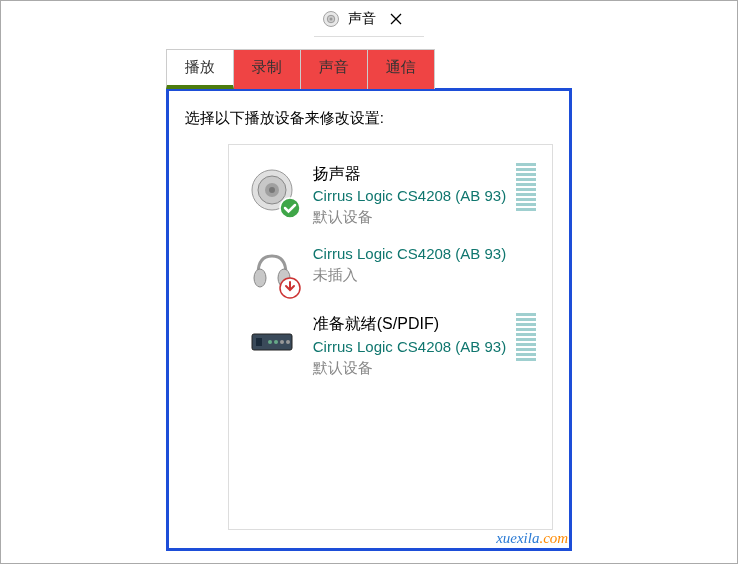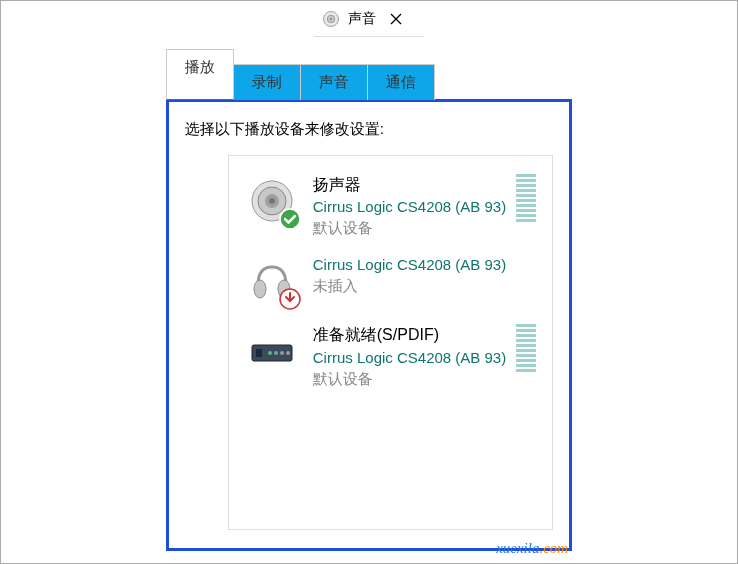--- a/index.html
+++ b/index.html
@@ -62,26 +62,25 @@
       border-bottom: none;
       background: #fff;
       font-size: 15px;
       cursor: pointer;
       position: relative;
       margin-right: -1px;
       color: #333;
     }
     .tab.active {
       background: #fff;
-      border-bottom: 1px solid #4d7c0f;
+      border-bottom: 4px solid #4d7c0f;
       z-index: 3;
     }
     .tab:not(.active) {
-      background: #0ea5e9;
-      margin-top: 15px;
+      background: #ef4444;
     }
     .tabpanel {
       border: 3px solid #1d4ed8;
       flex: 1;
       margin-top: -1px;
       padding: 18px 16px;
       display: flex;
       flex-direction: column;
     }
     .instruction {
@@ -140,21 +139,21 @@
     }
     .badge {
       position: absolute;
       bottom: -2px;
       right: -2px;
       width: 22px;
       height: 22px;
     }
     .watermark {
       position: absolute;
-      bottom: 6px;
+      bottom: 16px;
       right: 20px;
       font-size: 15px;
       font-style: italic;
       font-family: Georgia, serif;
     }
     .watermark .blue { color: #2a7ad4; }
     .watermark .orange { color: #ff8a00; }
   </style>
 </head>
 <body>

